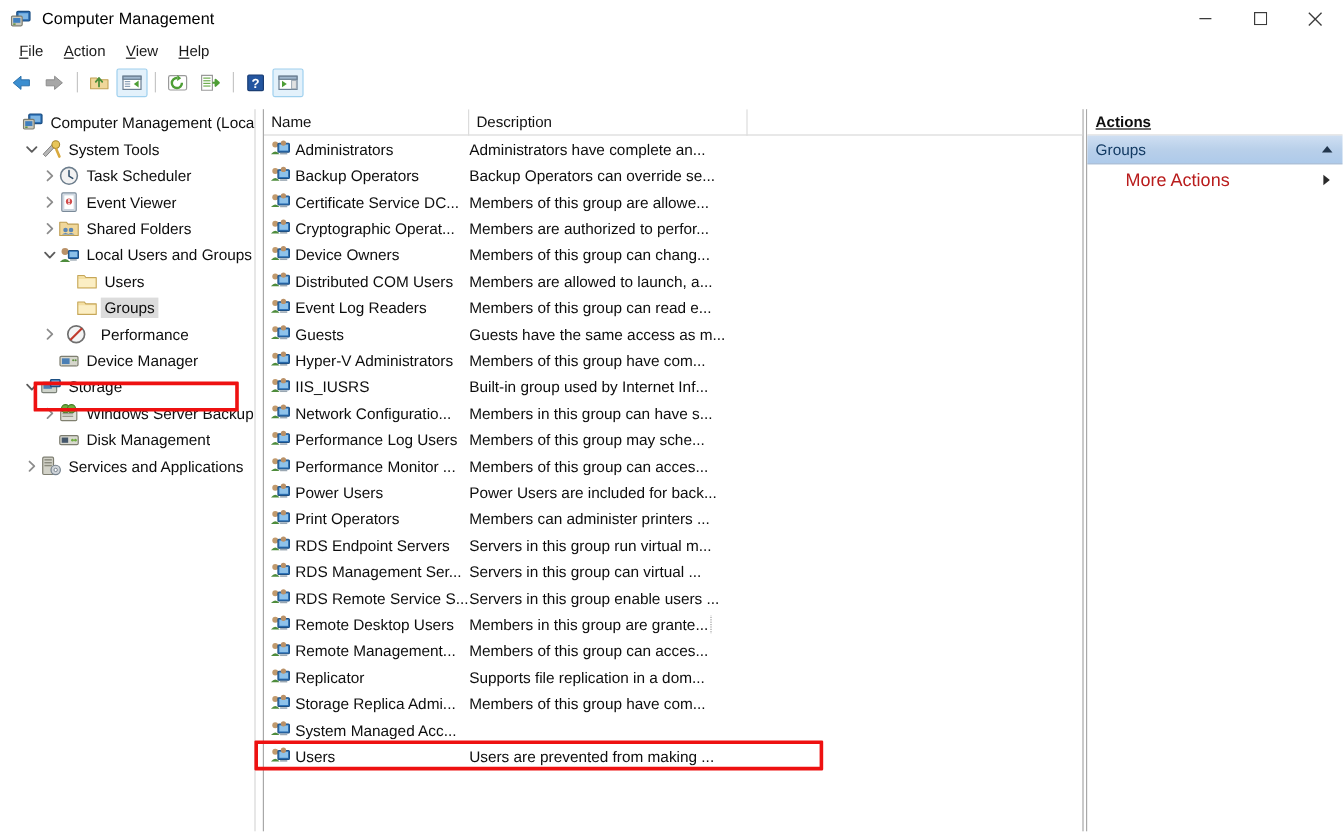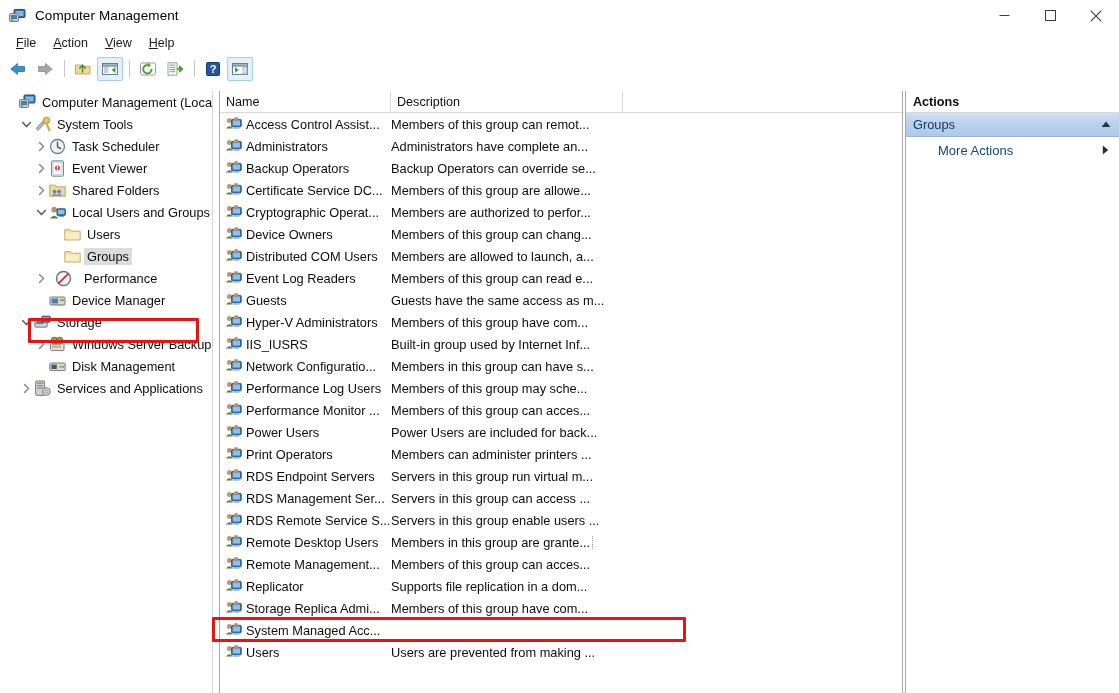--- a/index.html
+++ b/index.html
@@ -176,37 +176,37 @@
     background: #ffffff;
     border-left: 1px solid #a8a8a8;
     overflow: hidden;
   }
   .actions-header {
     height: 22px;
     background: #ffffff;
     border-bottom: 1px solid #d9d9d9;
     display: flex; align-items: center;
     padding-left: 7px;
-    font-size: 12.6px; font-weight: bold; color: #0d0d0d;
+    font-size: 12.6px; font-weight: bold; color: #0d0d0d; text-decoration: underline;
   }
   .actions-group {
     height: 24px;
     display: flex; align-items: center;
     padding-left: 7px; padding-right: 8px;
     font-size: 12.8px; color: #123a63;
     background: linear-gradient(to bottom, #cfdff2 0%, #b9d0ea 50%, #aecaea 100%);
     border-bottom: 1px solid #9cb4d0;
   }
   .actions-group .ag-label { flex: 1 1 auto; }
   .actions-group .ag-arrow { color: #22364d; display: flex; }
   .actions-item {
     height: 26px;
     display: flex; align-items: center;
     padding-left: 32px; padding-right: 10px;
-    font-size: 13px; color: #0c4a6e;
+    font-size: 15px; color: #b91c1c;
   }
   .actions-item .ai-label { flex: 1 1 auto; }
   .actions-item .ai-arrow { color: #2a2a2a; display: flex; }
 
   
   .annot {
     position: absolute;
     border: 3px solid #ee1111;
     border-radius: 1px;
     pointer-events: none;
@@ -511,32 +511,20 @@
       <div class="list-body" id="listbody">
           <div class="list-row">
             <span class="lr-icon"><svg width="17" height="16" viewBox="0 0 17 16">
                 <circle cx="4.4" cy="4.4" r="2.5" fill="#c09a6e"></circle>
                 <path d="M0.8 12.6 q3.6 -4.5 7.2 0 Z" fill="#4e8c3c"></path>
                 <rect x="6.6" y="3.4" width="9.6" height="7.4" rx="0.8" fill="#2f74ba" stroke="#1d4f83" stroke-width="0.9"></rect>
                 <rect x="7.8" y="4.5" width="7.2" height="5" fill="#8ec2ea"></rect>
                 <rect x="8.4" y="11.4" width="6" height="1.3" fill="#9aa7b2"></rect>
                 <circle cx="11.2" cy="3.2" r="2.2" fill="#b99168"></circle>
               </svg></span>
-            <span class="lr-name">Access Control Assist...</span>
-            <span class="lr-desc"><span class="lr-desc-inner">Members of this group can remot...</span></span>
-          </div>
-          <div class="list-row">
-            <span class="lr-icon"><svg width="17" height="16" viewBox="0 0 17 16">
-                <circle cx="4.4" cy="4.4" r="2.5" fill="#c09a6e"></circle>
-                <path d="M0.8 12.6 q3.6 -4.5 7.2 0 Z" fill="#4e8c3c"></path>
-                <rect x="6.6" y="3.4" width="9.6" height="7.4" rx="0.8" fill="#2f74ba" stroke="#1d4f83" stroke-width="0.9"></rect>
-                <rect x="7.8" y="4.5" width="7.2" height="5" fill="#8ec2ea"></rect>
-                <rect x="8.4" y="11.4" width="6" height="1.3" fill="#9aa7b2"></rect>
-                <circle cx="11.2" cy="3.2" r="2.2" fill="#b99168"></circle>
-              </svg></span>
             <span class="lr-name">Administrators</span>
             <span class="lr-desc"><span class="lr-desc-inner">Administrators have complete an...</span></span>
           </div>
           <div class="list-row">
             <span class="lr-icon"><svg width="17" height="16" viewBox="0 0 17 16">
                 <circle cx="4.4" cy="4.4" r="2.5" fill="#c09a6e"></circle>
                 <path d="M0.8 12.6 q3.6 -4.5 7.2 0 Z" fill="#4e8c3c"></path>
                 <rect x="6.6" y="3.4" width="9.6" height="7.4" rx="0.8" fill="#2f74ba" stroke="#1d4f83" stroke-width="0.9"></rect>
                 <rect x="7.8" y="4.5" width="7.2" height="5" fill="#8ec2ea"></rect>
                 <rect x="8.4" y="11.4" width="6" height="1.3" fill="#9aa7b2"></rect>
@@ -716,21 +704,21 @@
           <div class="list-row">
             <span class="lr-icon"><svg width="17" height="16" viewBox="0 0 17 16">
                 <circle cx="4.4" cy="4.4" r="2.5" fill="#c09a6e"></circle>
                 <path d="M0.8 12.6 q3.6 -4.5 7.2 0 Z" fill="#4e8c3c"></path>
                 <rect x="6.6" y="3.4" width="9.6" height="7.4" rx="0.8" fill="#2f74ba" stroke="#1d4f83" stroke-width="0.9"></rect>
                 <rect x="7.8" y="4.5" width="7.2" height="5" fill="#8ec2ea"></rect>
                 <rect x="8.4" y="11.4" width="6" height="1.3" fill="#9aa7b2"></rect>
                 <circle cx="11.2" cy="3.2" r="2.2" fill="#b99168"></circle>
               </svg></span>
             <span class="lr-name">RDS Management Ser...</span>
-            <span class="lr-desc"><span class="lr-desc-inner">Servers in this group can access ...</span></span>
+            <span class="lr-desc"><span class="lr-desc-inner">Servers in this group can virtual ...</span></span>
           </div>
           <div class="list-row">
             <span class="lr-icon"><svg width="17" height="16" viewBox="0 0 17 16">
                 <circle cx="4.4" cy="4.4" r="2.5" fill="#c09a6e"></circle>
                 <path d="M0.8 12.6 q3.6 -4.5 7.2 0 Z" fill="#4e8c3c"></path>
                 <rect x="6.6" y="3.4" width="9.6" height="7.4" rx="0.8" fill="#2f74ba" stroke="#1d4f83" stroke-width="0.9"></rect>
                 <rect x="7.8" y="4.5" width="7.2" height="5" fill="#8ec2ea"></rect>
                 <rect x="8.4" y="11.4" width="6" height="1.3" fill="#9aa7b2"></rect>
                 <circle cx="11.2" cy="3.2" r="2.2" fill="#b99168"></circle>
               </svg></span>

